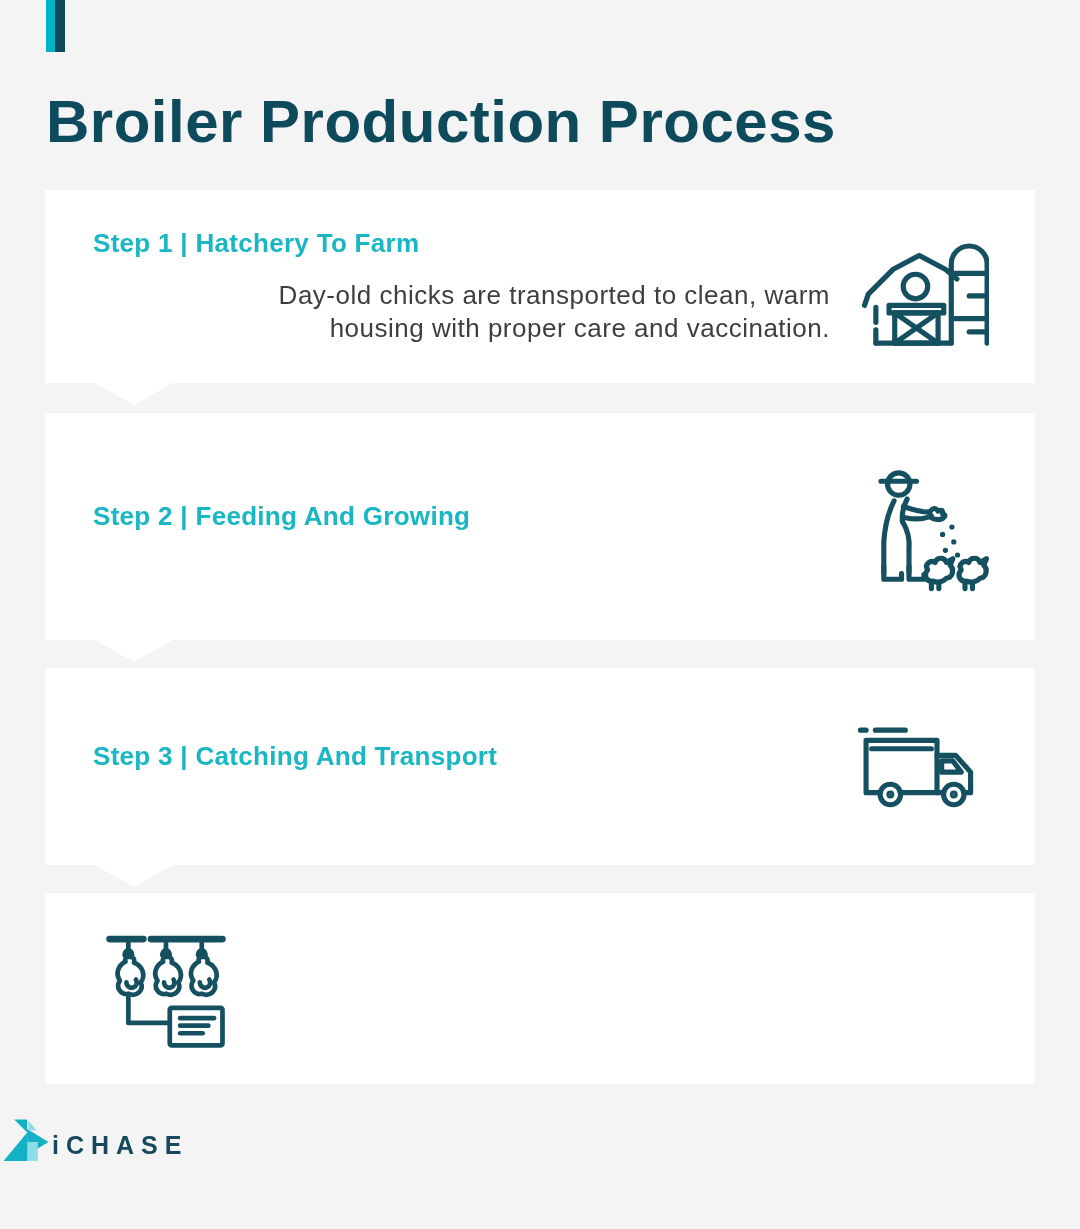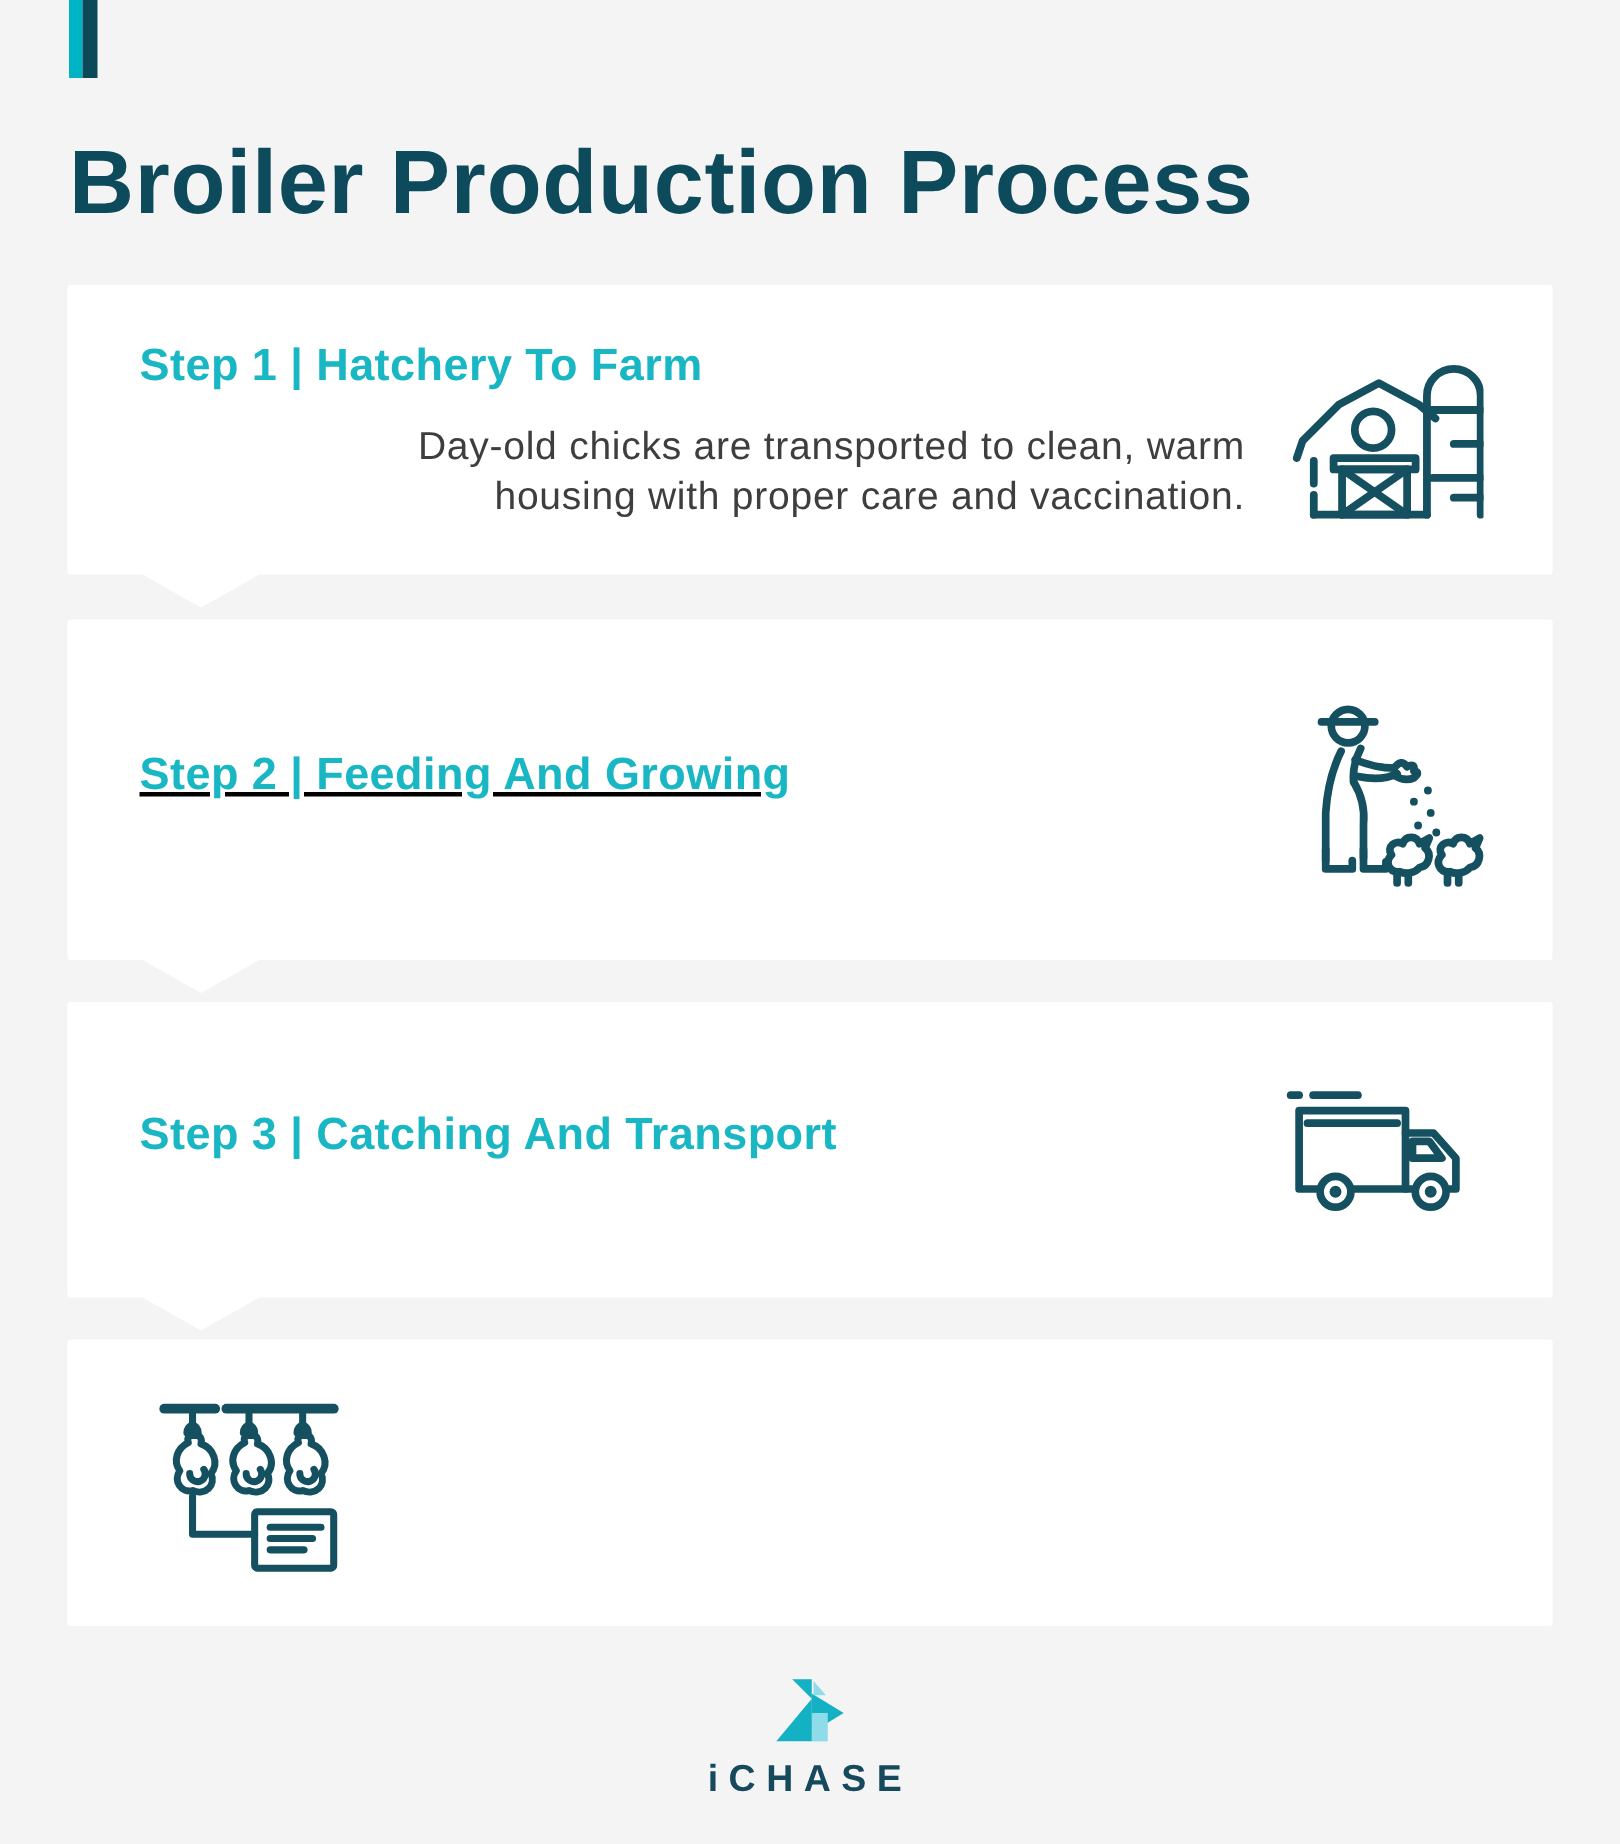--- a/index.html
+++ b/index.html
@@ -24,50 +24,50 @@
   }
 
   
   .cards{margin:30px 45px 0 45px;}
   .card{
     background:#ffffff;border-radius:2px;
     display:flex;align-items:center;
     padding:0 40px 0 48px;position:relative;
   }
   .card.c1{height:193px;margin-bottom:30px;}
-  .card.c2{height:227px;margin-bottom:28px;text-decoration:underline;}
+  .card.c2{height:227px;margin-bottom:28px;}
   .card.c3{height:197px;margin-bottom:28px;}
   .card.c4{height:191px;}
   .card.has-notch::after{
     content:"";position:absolute;left:50px;top:100%;
     width:0;height:0;
     border-left:39px solid transparent;
     border-right:39px solid transparent;
     border-top:22px solid #ffffff;
   }
   .card-text{flex:1;min-width:0;padding-right:20px;}
   .step-title{
     margin:0 0 20px 0;
-    font-size:30px;font-weight:800;letter-spacing:0.3px;
+    font-size:26px;font-weight:800;letter-spacing:0.3px;
     color:#19b6c3;
   }
   .step-body{
     margin:0;font-size:26px;line-height:33px;
     letter-spacing:0.5px;color:#3e3e3e;
     white-space:pre-line;
     text-align:right;
   }
   .icon-box{
     width:145px;flex:0 0 145px;
     display:flex;align-items:center;justify-content:center;
   }
   .icon-box svg{display:block;}
 
   
-  .footer{margin-top:34px;display:flex;flex-direction:column;align-items:center;}
+  .footer{margin-top:34px;display:flex;flex-direction:row;align-items:center;}
   .brand-name{
     margin-top:6px;font-size:25px;font-weight:600;
     letter-spacing:7px;color:#16495c;
   }
 </style>
 </head>
 <body>
 
 <div class="page">
 

